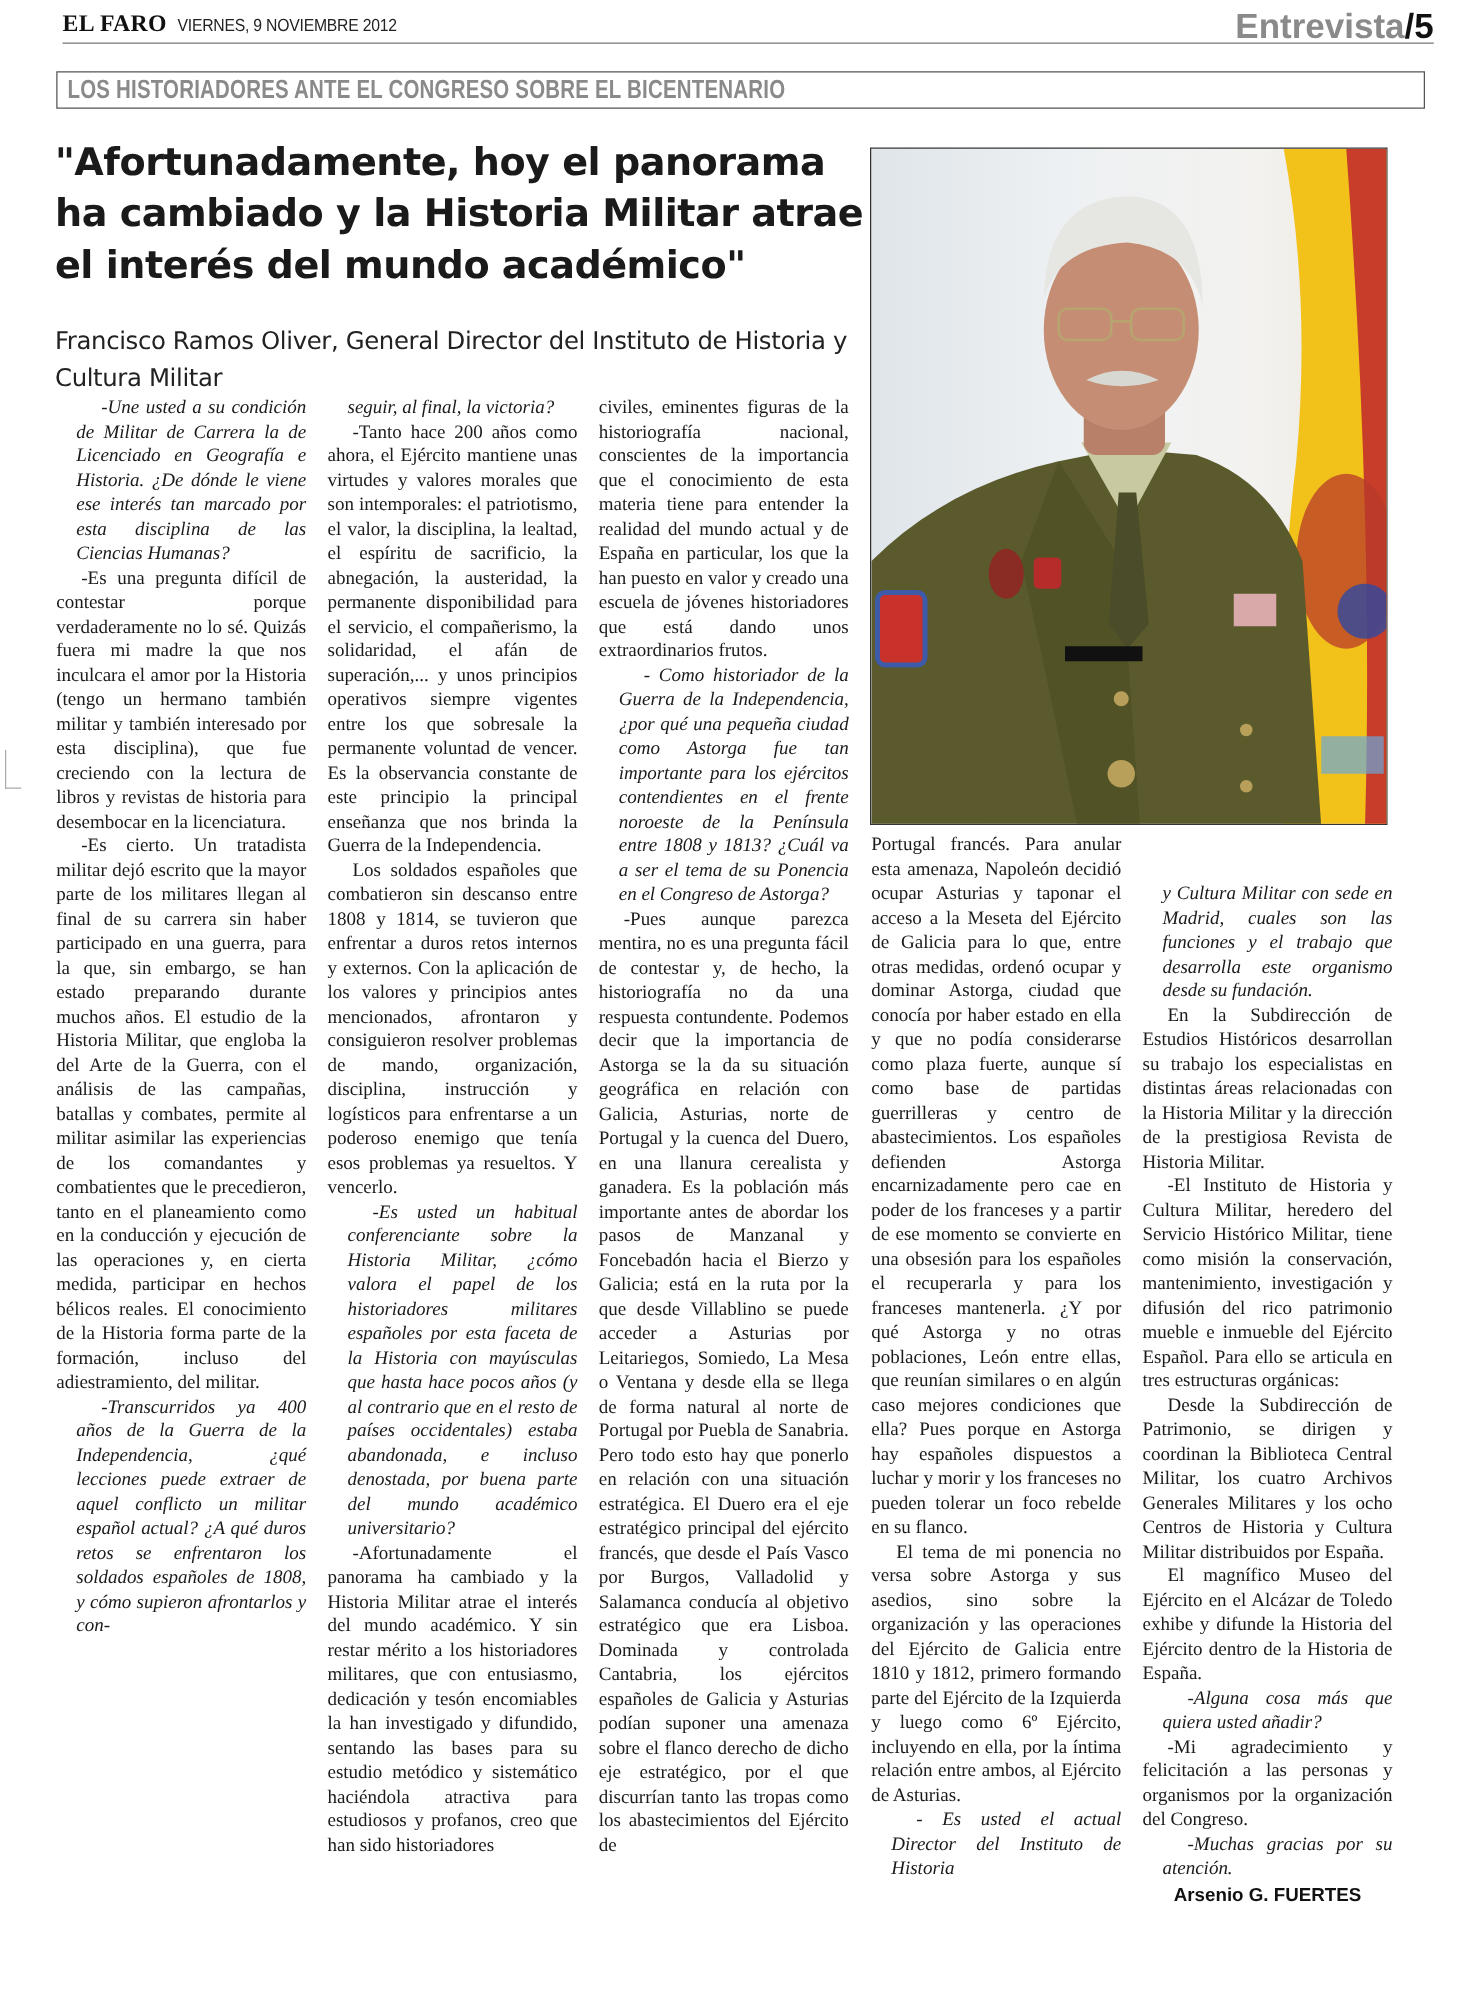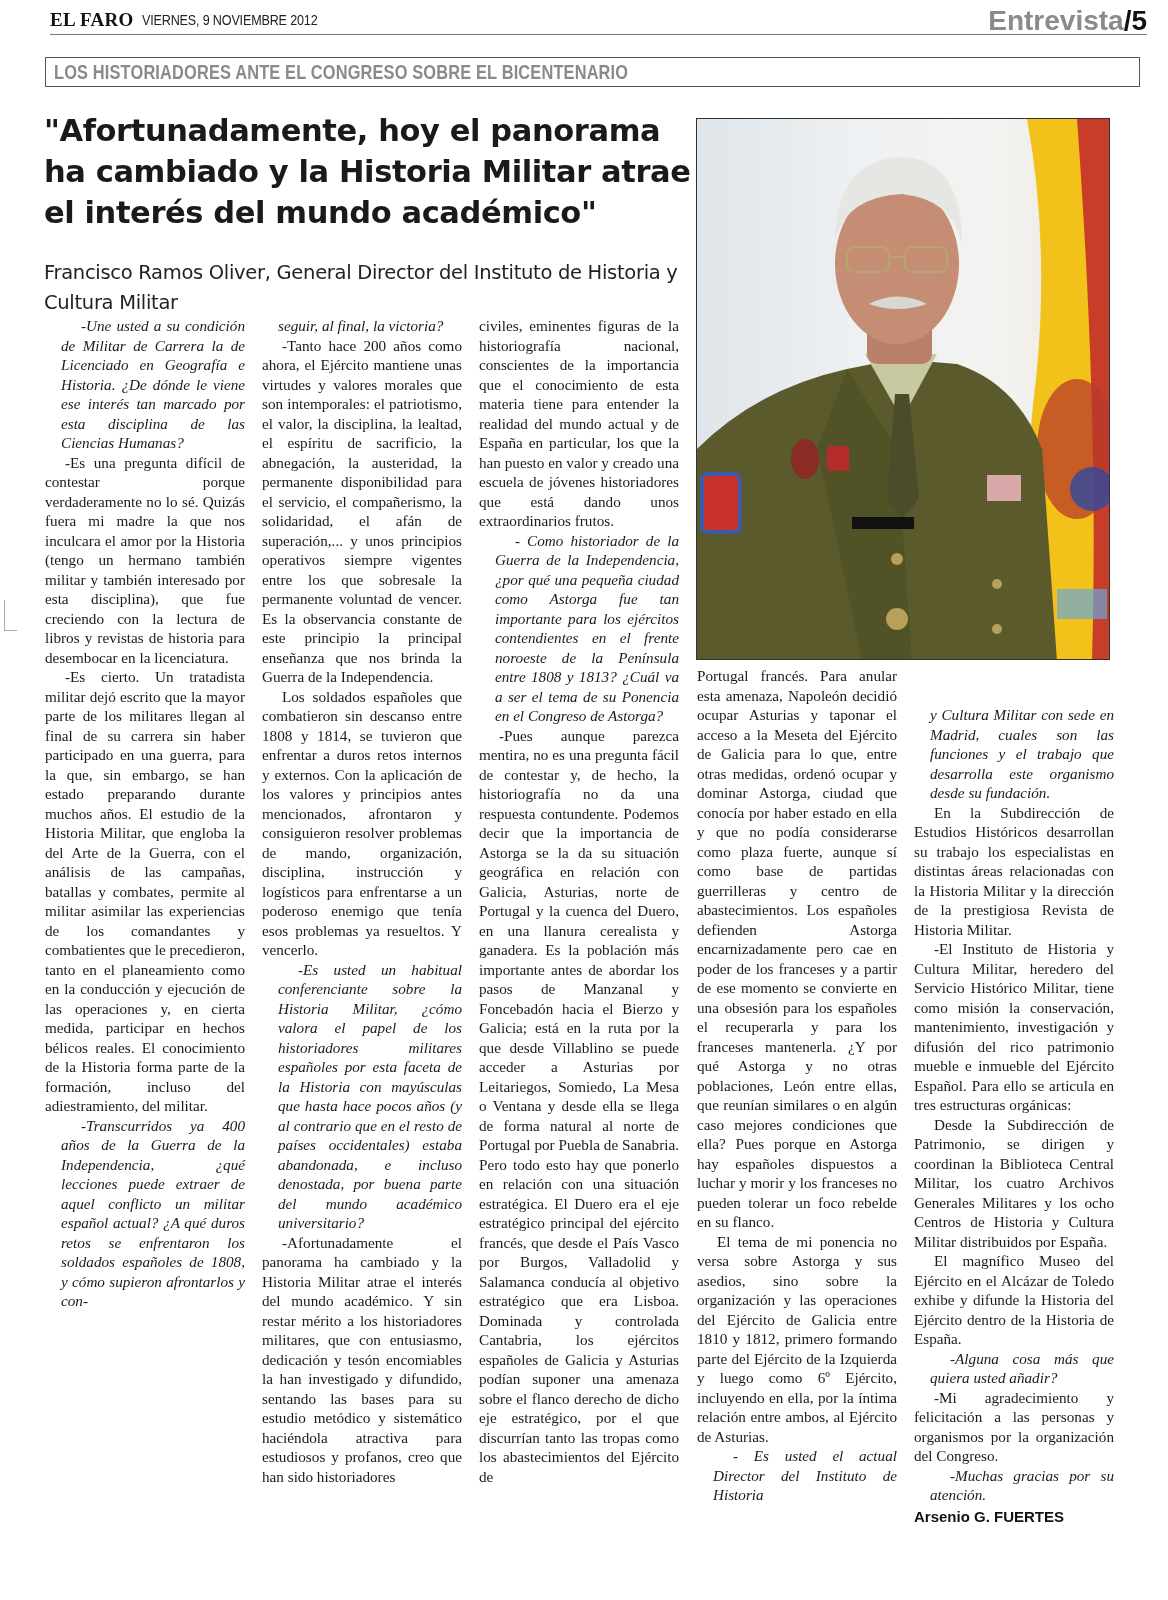--- a/index.html
+++ b/index.html
@@ -28,21 +28,21 @@
   
   .col { position: absolute; top: 316px; width: 200px; font-family: "Liberation Serif", serif; font-size: 15.2px; line-height: 19.5px; color: #1a1a1a; text-align: justify; hyphens: manual; }
   .col p { margin: 0; text-indent: 20px; }
   .col p.cont { text-indent: 0; }
   .col p.q { font-style: italic; margin-left: 16px; }
   .c1 { left: 45px; }
   .c2 { left: 262px; }
   .c3 { left: 479px; }
   .c4 { left: 697px; top: 666px; }
   .c5 { left: 914px; top: 705px; }
-  .byline { text-align: left; font-family: "Liberation Sans", sans-serif; font-weight: bold; font-size: 15px; margin-top: 2px; color: #111; }
+  .byline { text-align: center; font-family: "Liberation Sans", sans-serif; font-weight: bold; font-size: 15px; margin-top: 2px; color: #111; }
 
   
   .edge-mark { position: absolute; left: 4px; top: 600px; width: 12px; height: 30px; border-left: 1px solid #aaa; border-bottom: 1px solid #aaa; }
 </style>
 </head>
 <body>
 
 <div class="page">
 
   <div class="masthead">

